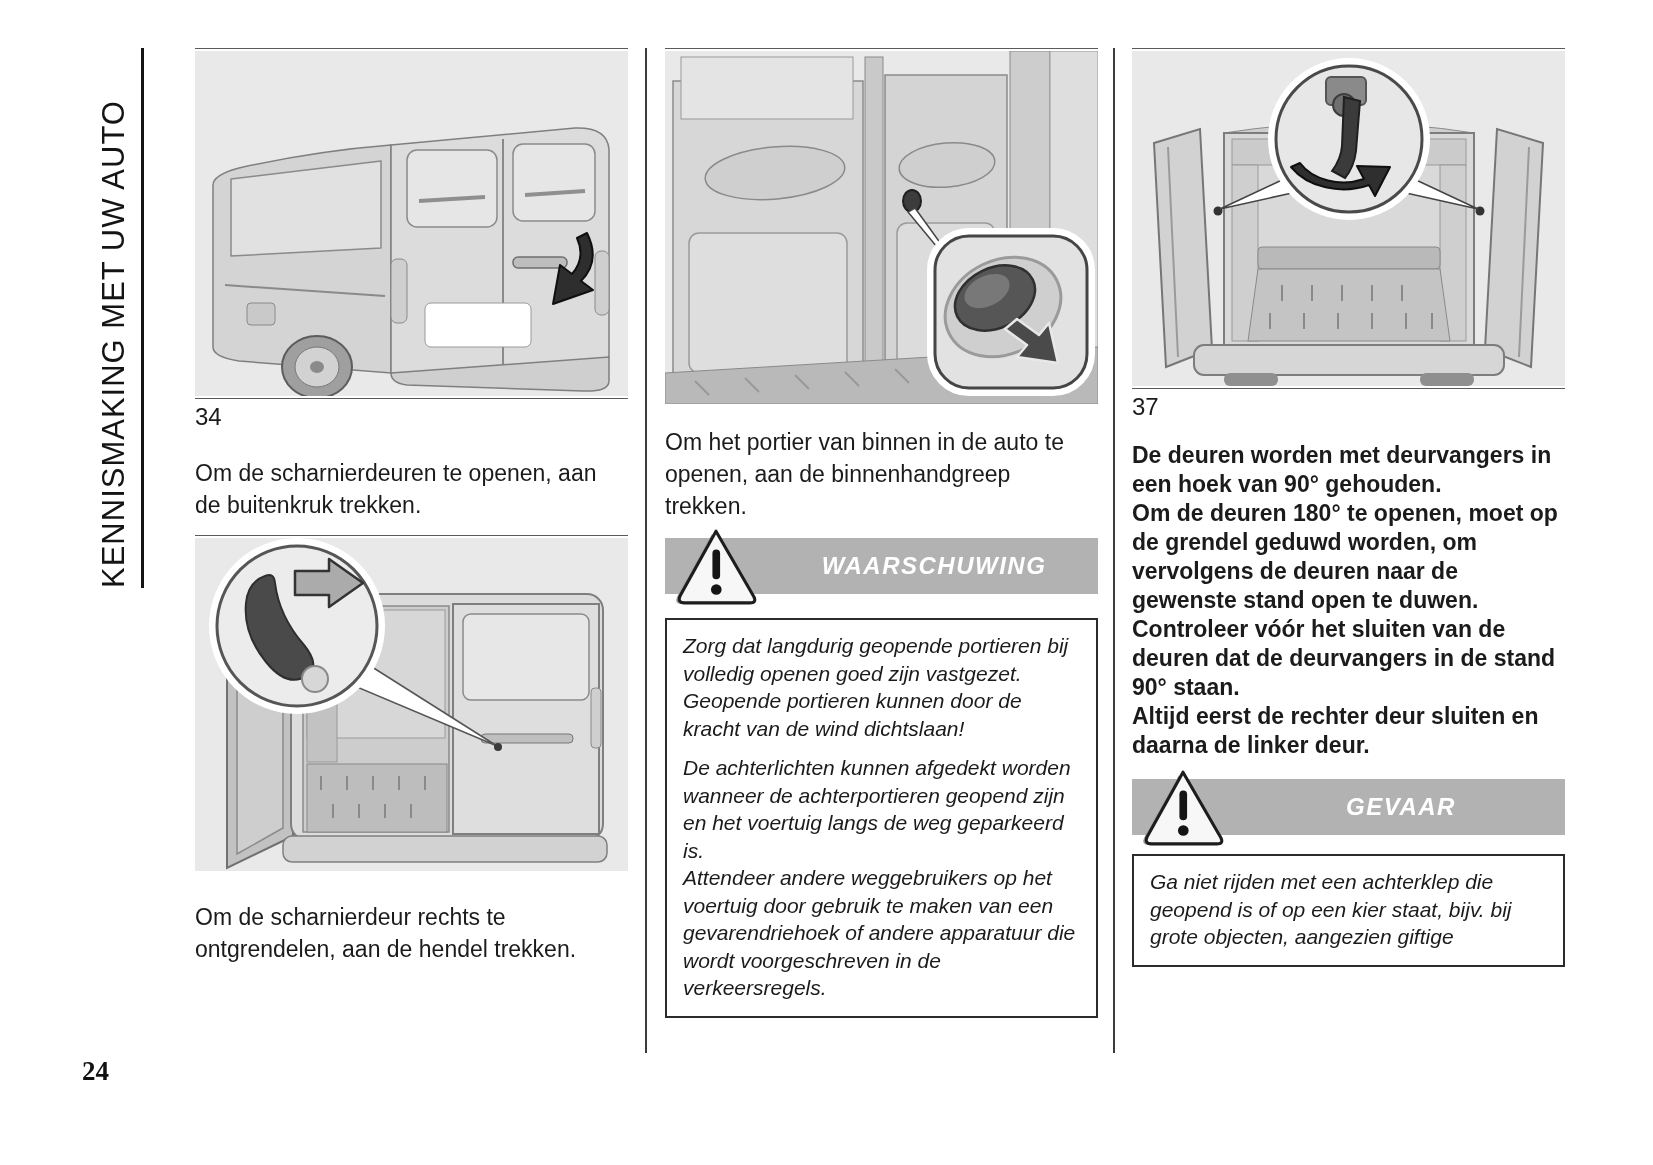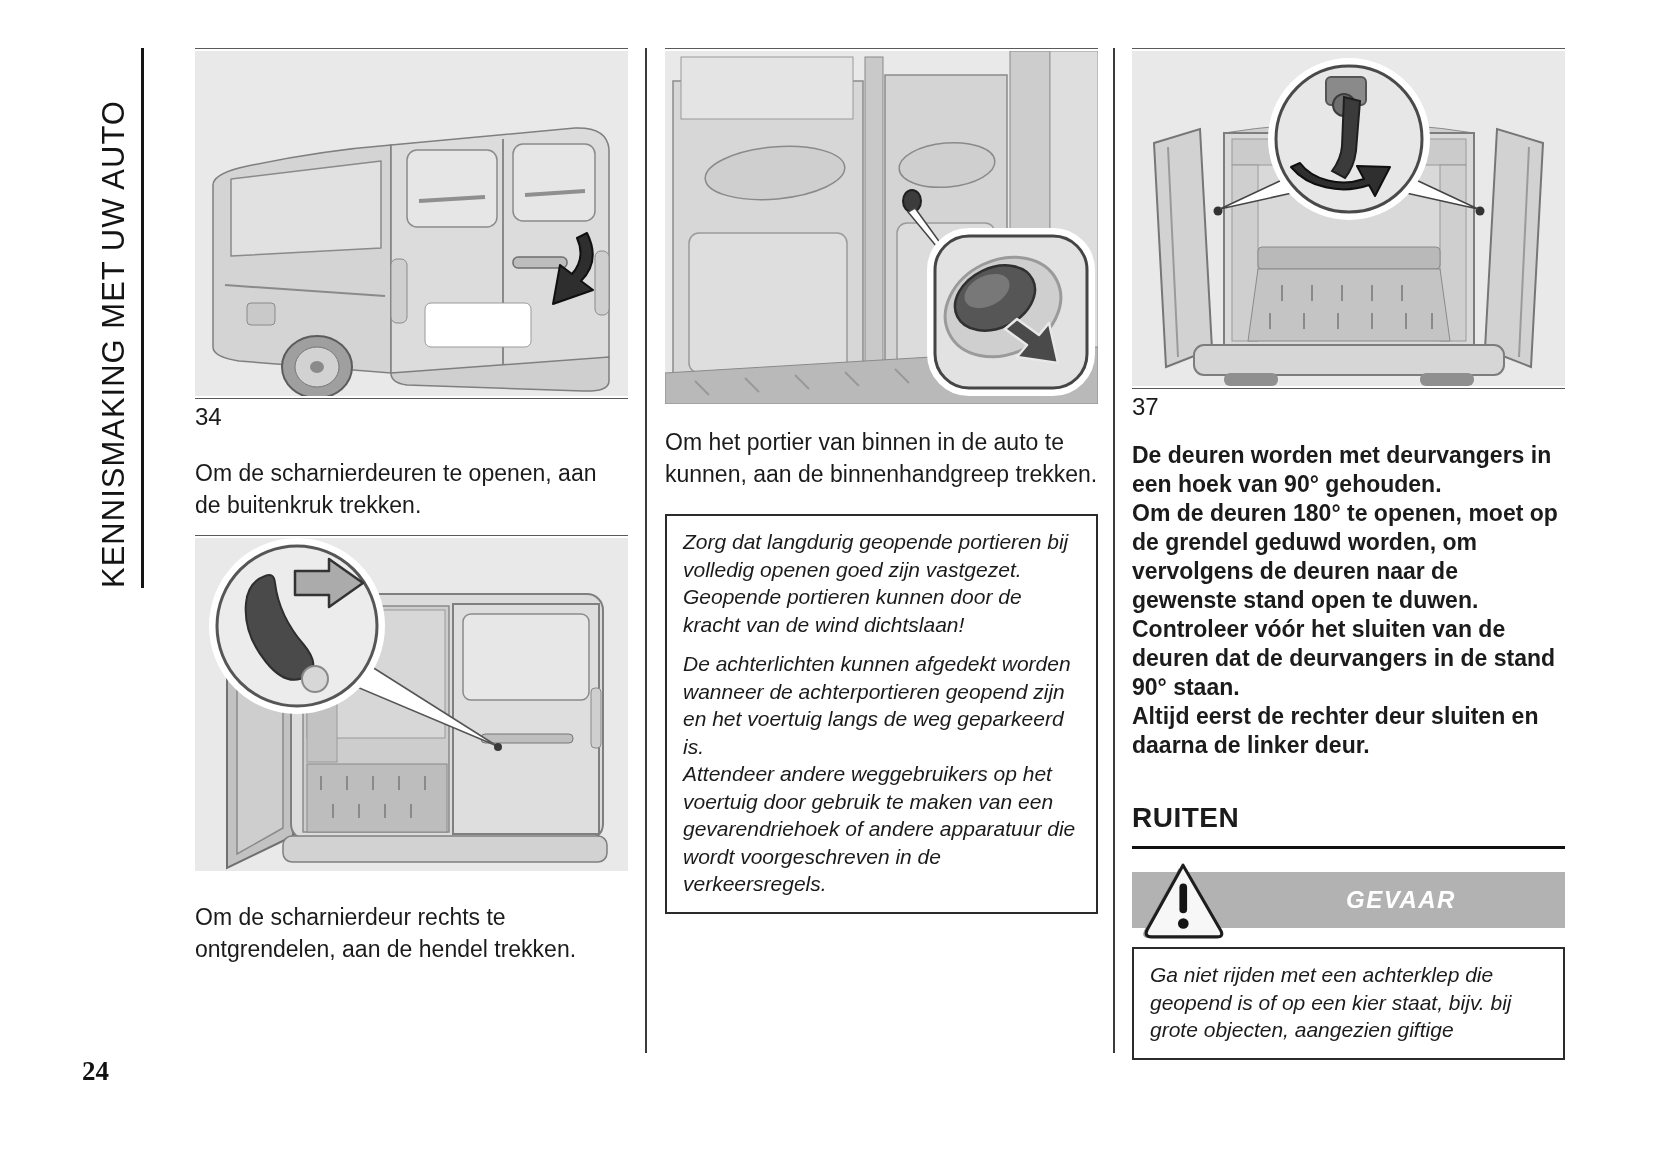--- a/index.html
+++ b/index.html
@@ -173,22 +173,31 @@
           <rect x="266" y="181" width="160" height="160" rx="38" fill="none" stroke="#ffffff" stroke-width="8"></rect>
           <rect x="270" y="185" width="152" height="152" rx="34" fill="#e2e2e2" stroke="#454545" stroke-width="3"></rect>
           <ellipse cx="338" cy="256" rx="60" ry="47" fill="#cfcfcf" stroke="#9a9a9a" stroke-width="3" transform="rotate(-26 338 256)"></ellipse>
           <ellipse cx="330" cy="247" rx="42" ry="30" fill="#565656" stroke="#303030" stroke-width="2.5" transform="rotate(-26 330 247)"></ellipse>
           <ellipse cx="322" cy="240" rx="24" ry="15" fill="#787878" transform="rotate(-26 322 240)"></ellipse>
           <path d="M352,268 l22,16 l10,-12 l9,40 l-41,-6 l10,-12 l-22,-16 z" fill="#4a4a4a" stroke="#e8e8e8" stroke-width="2.5" stroke-linejoin="round"></path>
         </g>
       </svg>
     </div>
 
-    <p class="para m22">Om het portier van binnen in de auto te kunnen, aan de binnenhandgreep trekken.</p>
-
+    <p class="para m22">Om het portier van binnen in de auto te openen, aan de binnenhandgreep trekken.</p>
+
+    <div class="alert-bar">
+      <svg class="tri" viewBox="0 0 84 80">
+        <path d="M38,9 L73,71 Q76,77 69,77 L8,77 Q1,77 4,70 Z" fill="#9b9b9b"></path>
+        <path d="M42,6 L79,70 Q82,76 75,76 L11,76 Q4,76 7,69 Z" fill="#f7f7f7" stroke="#1d1d1d" stroke-width="3" stroke-linejoin="round"></path>
+        <rect x="38.5" y="24" width="7.5" height="29" rx="3.7" fill="#151515"></rect>
+        <circle cx="42.3" cy="63" r="5.2" fill="#151515"></circle>
+      </svg>
+      <span class="alert-label">WAARSCHUWING</span>
+    </div>
 
     <div class="note-box">
       <p>Zorg dat langdurig geopende portieren bij volledig openen goed zijn vastgezet. Geopende portieren kunnen door de kracht van de wind dichtslaan!</p>
       <p>De achterlichten kunnen afgedekt worden wanneer de achterportieren geopend zijn en het voertuig langs de weg geparkeerd is.
 Attendeer andere weggebruikers op het voertuig door gebruik te maken van een gevarendriehoek of andere apparatuur die wordt voorgeschreven in de verkeersregels.</p>
     </div>
   </div>
 
   <div class="col col3">
 
@@ -241,21 +250,20 @@
         </g>
       </svg>
       <div class="figcap">37</div>
     </div>
 
     <p class="para tight m20">De deuren worden met deurvangers in een hoek van 90° gehouden.
 Om de deuren 180° te openen, moet op de grendel geduwd worden, om vervolgens de deuren naar de gewenste stand open te duwen.
 Controleer vóór het sluiten van de deuren dat de deurvangers in de stand 90° staan.
 Altijd eerst de rechter deur sluiten en daarna de linker deur.</p>
 
-    <h2 class="heading">RUITEN</h2>
 
     <div class="alert-bar m19">
       <svg class="tri" viewBox="0 0 84 80">
         <path d="M38,9 L73,71 Q76,77 69,77 L8,77 Q1,77 4,70 Z" fill="#9b9b9b"></path>
         <path d="M42,6 L79,70 Q82,76 75,76 L11,76 Q4,76 7,69 Z" fill="#f7f7f7" stroke="#1d1d1d" stroke-width="3" stroke-linejoin="round"></path>
         <rect x="38.5" y="24" width="7.5" height="29" rx="3.7" fill="#151515"></rect>
         <circle cx="42.3" cy="63" r="5.2" fill="#151515"></circle>
       </svg>
       <span class="alert-label">GEVAAR</span>
     </div>

